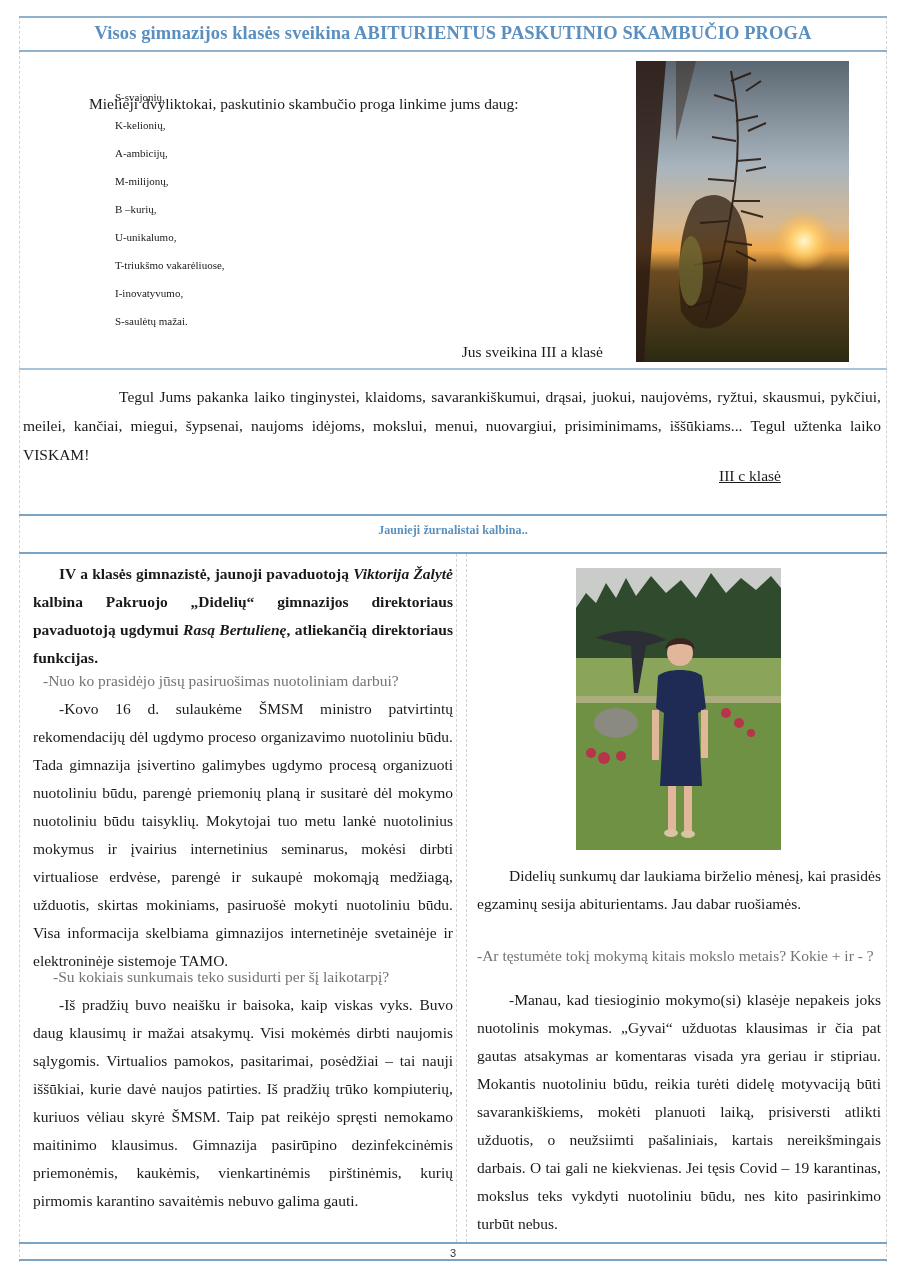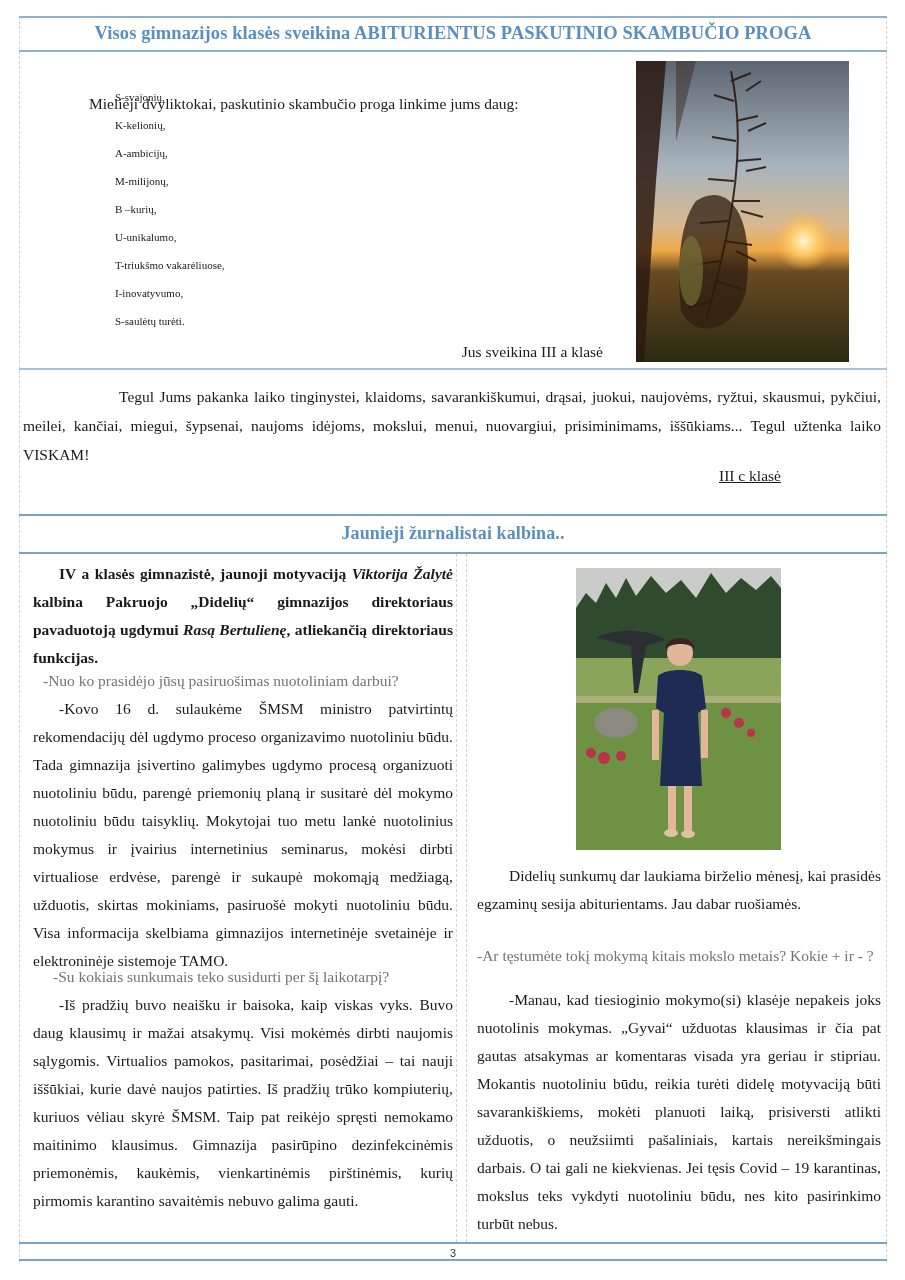--- a/index.html
+++ b/index.html
@@ -3,21 +3,21 @@
 <meta charset="utf-8">
 <style>
   html, body { margin: 0; padding: 0; background: #ffffff; }
   body { width: 905px; height: 1280px; position: relative; overflow: hidden;
          font-family: "Liberation Serif", "DejaVu Serif", serif; color: #1a1a1a; }
   .page { position: absolute; left: 19px; top: 16px; width: 868px; height: 1246px; }
   .hline { position: absolute; left: 0; width: 868px; height: 2px; background: #8fb1cc; }
   .vdash { position: absolute; width: 0; border-left: 1px dashed #d3d3d3; }
   .title { position: absolute; left: 0; width: 868px; text-align: center; color: #5a8fbf;
            font-weight: bold; font-size: 18.5px; letter-spacing: 0.1px; }
-  .title.t2 { font-size: 18px; }
+  .title.t2 { font-size: 12px; }
   .txt { position: absolute; font-size: 15.5px; line-height: 28px; }
   .list-item { position: absolute; left: 96px; font-size: 11px; }
   .justify { text-align: justify; text-align-last: auto; }
   .blue { color: #737373; }
   .photo { position: absolute; overflow: hidden; }
   .pagenum { position: absolute; width: 868px; text-align: center; font-size: 11px;
              font-family: "Liberation Sans", sans-serif; color: #333; }
 </style>
 </head>
 <body>
@@ -34,21 +34,21 @@
   <div class="txt" style="left:70px;top:42px;margin-top:32px;">Mielieji dvyliktokai, paskutinio skambučio proga linkime jums daug:</div>
   <div>
     <div class="list-item" style="top:75px;">S-svajonių,</div>
     <div class="list-item" style="top:103px;text-align:right;">K-kelionių,</div>
     <div class="list-item" style="top:131px;">A-ambicijų,</div>
     <div class="list-item" style="top:159px;">M-milijonų,</div>
     <div class="list-item" style="top:187px;">B –kurių,</div>
     <div class="list-item" style="top:215px;">U-unikalumo,</div>
     <div class="list-item" style="top:243px;">T-triukšmo vakarėliuose,</div>
     <div class="list-item" style="top:271px;">I-inovatyvumo,</div>
-    <div class="list-item" style="top:299px;">S-saulėtų turėti.</div>
+    <div class="list-item" style="top:299px;">S-saulėtų mažai.</div>
   </div>
   <div class="txt" style="left:420px;top:322px;width:164px;text-align:right;">Jus sveikina III a klasė</div>
 
   <div class="photo" style="left:617px;top:45px;width:213px;height:301px;" title="Willow catkin silhouetted against sunset">
     <svg width="213" height="301" viewBox="0 0 213 301">
       <defs>
         <linearGradient id="sky" x1="0" y1="0" x2="0" y2="1">
           <stop offset="0" stop-color="#5b6670"></stop>
           <stop offset="0.35" stop-color="#a8b4be"></stop>
           <stop offset="0.55" stop-color="#d9b98e"></stop>
@@ -81,21 +81,21 @@
   <div class="txt" style="left:700px;top:446px;width:162px;text-align:left;text-decoration:underline;">III c klasė</div>
 
   <div class="hline" style="top:498px;background:#7aa3c4;"></div>
   <div class="title t2" style="top:507px;">Jaunieji žurnalistai kalbina..</div>
   <div class="hline" style="top:536px;background:#7aa3c4;"></div>
 
   <div class="vdash" style="left:437px;top:538px;height:688px;"></div>
   <div class="vdash" style="left:447px;top:538px;height:688px;"></div>
 
   <div class="txt justify" style="left:14px;top:544px;width:420px;font-weight:bold;text-indent:26px;">
-    <span>IV a klasės gimnazistė, jaunoji motyvaciją </span><i>Viktorija Žalytė</i><span> kalbina Pakruojo „Didelių“ gimnazijos direktoriaus pavaduotoją ugdymui </span><i>Rasą Bertulienę</i><span>, atliekančią direktoriaus funkcijas.</span>
+    <span>IV a klasės gimnazistė, jaunoji pavaduotoją </span><i>Viktorija Žalytė</i><span> kalbina Pakruojo „Didelių“ gimnazijos direktoriaus pavaduotoją ugdymui </span><i>Rasą Bertulienę</i><span>, atliekančią direktoriaus funkcijas.</span>
   </div>
   <div class="txt blue" style="left:24px;top:651px;">-Nuo ko prasidėjo jūsų pasiruošimas nuotoliniam darbui?</div>
   <div class="txt justify" style="left:14px;top:679px;width:420px;text-indent:26px;">-Kovo 16 d. sulaukėme ŠMSM ministro patvirtintų rekomendacijų dėl ugdymo proceso organizavimo nuotoliniu būdu. Tada gimnazija įsivertino galimybes ugdymo procesą organizuoti nuotoliniu būdu, parengė priemonių planą ir susitarė dėl mokymo nuotoliniu būdu taisyklių. Mokytojai tuo metu lankė nuotolinius mokymus ir įvairius internetinius seminarus, mokėsi dirbti virtualiose erdvėse, parengė ir sukaupė mokomąją medžiagą, užduotis, skirtas mokiniams, pasiruošė mokyti nuotoliniu būdu. Visa informacija skelbiama gimnazijos internetinėje svetainėje ir elektroninėje sistemoje TAMO.</div>
   <div class="txt blue" style="left:34px;top:947px;">-Su kokiais sunkumais teko susidurti per šį laikotarpį?</div>
   <div class="txt justify" style="left:14px;top:975px;width:420px;text-indent:26px;">-Iš pradžių buvo neaišku ir baisoka, kaip viskas vyks. Buvo daug klausimų ir mažai atsakymų. Visi mokėmės dirbti naujomis sąlygomis. Virtualios pamokos, pasitarimai, posėdžiai – tai nauji iššūkiai, kurie davė naujos patirties. Iš pradžių trūko kompiuterių, kuriuos vėliau skyrė ŠMSM. Taip pat reikėjo spręsti nemokamo maitinimo klausimus. Gimnazija pasirūpino dezinfekcinėmis priemonėmis, kaukėmis, vienkartinėmis pirštinėmis, kurių pirmomis karantino savaitėmis nebuvo galima gauti.</div>
 
   <div class="photo" style="left:557px;top:552px;width:205px;height:282px;" title="Portrait of a woman in a navy dress standing in a park">
     <svg width="205" height="282" viewBox="0 0 205 282">
       <rect width="205" height="282" fill="#6d8a4a"></rect>
       <rect width="205" height="40" fill="#c9ccc8"></rect>

